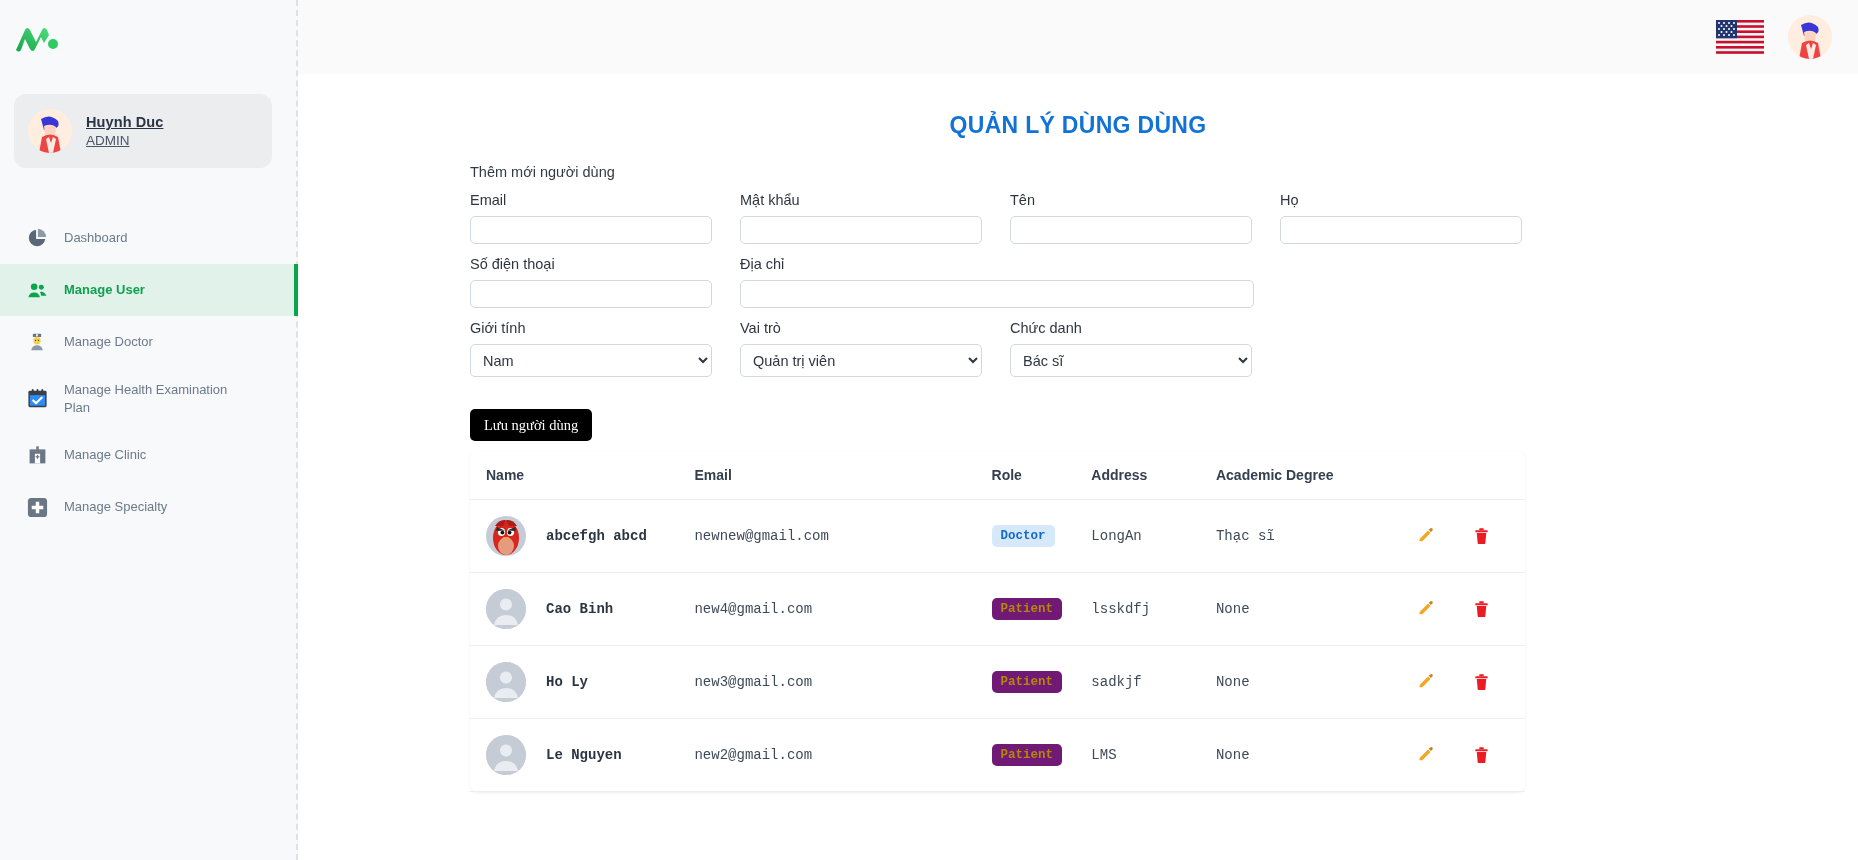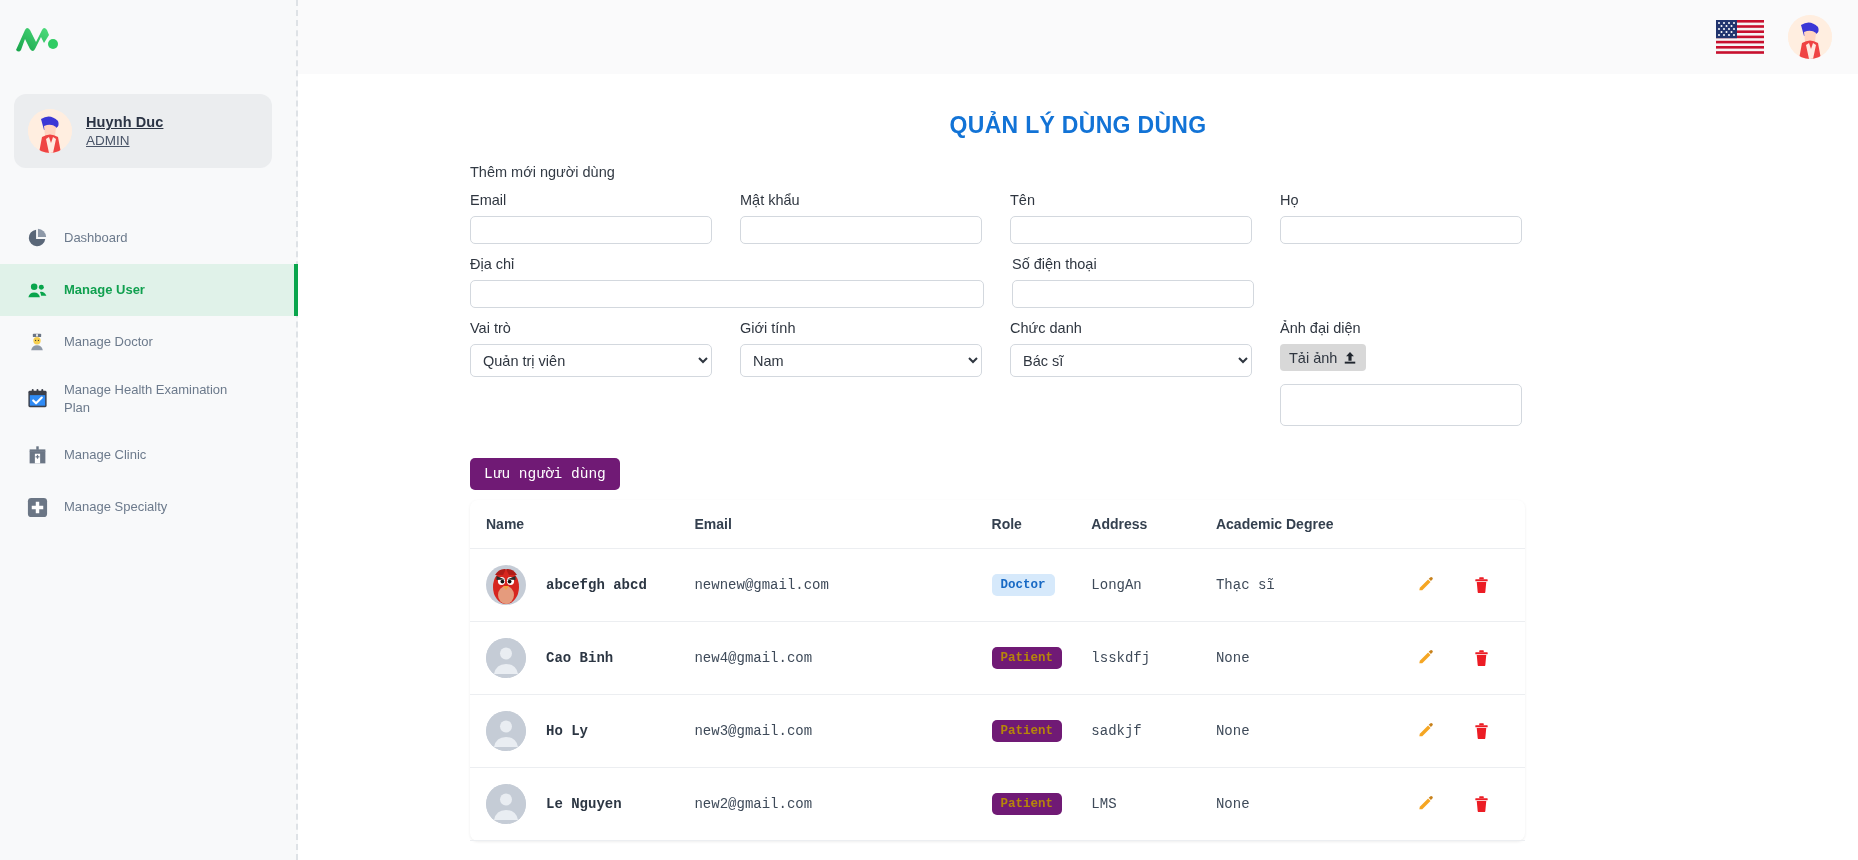--- a/index.html
+++ b/index.html
@@ -120,24 +120,24 @@
     font-family: "Liberation Sans", sans-serif;
     width: fit-content;
   }
   .img-preview {
     width: 242px; height: 42px; border: 1px solid #d3d8de;
     border-radius: 5px; background: #fff; margin-top: 13px;
   }
 
   .save-btn {
     margin-top: 32px;
-    background: #701a75; color: #fff; border: none;
+    background: #000000; color: #fff; border: none;
     border-radius: 5px; height: 32px; padding: 0 14px;
     font-size: 14.5px; cursor: pointer;
-    font-family: Liberation Mono, monospace;
+    font-family: Liberation Serif, serif;
   }
 
   
   .table-card {
     margin-top: 10px;
     width: 1055px;
     background: #fff;
     border-radius: 8px;
     box-shadow: 0 1px 3px rgba(0,0,0,.07);
   }
@@ -363,60 +363,49 @@
             <input class="txt" type="text" placeholder="" style="">
           </div>
           <div class="fld w-col">
             <label class="fld-label">Họ</label>
             <input class="txt" type="text" placeholder="" style="">
           </div>
         </div>
 
         
         <div class="grid-row">
+          <div class="fld w-col">
+            <label class="fld-label">Số điện thoại</label>
+            <input class="txt" type="text" placeholder="" style="">
+          </div>
           <div class="fld w-col2">
             <label class="fld-label">Địa chỉ</label>
             <input class="txt" type="text" placeholder="" style="">
           </div>
-          <div class="fld w-col">
-            <label class="fld-label">Số điện thoại</label>
-            <input class="txt" type="text" placeholder="" style="">
-          </div>
         </div>
 
         
         <div class="grid-row">
+          <div class="fld w-col">
+            <label class="fld-label">Giới tính</label>
+            <select class="sel">
+              <option>Nam</option>
+            </select>
+          </div>
           <div class="fld w-col">
             <label class="fld-label">Vai trò</label>
             <select class="sel">
               <option>Quản trị viên</option>
             </select>
           </div>
           <div class="fld w-col">
-            <label class="fld-label">Giới tính</label>
-            <select class="sel">
-              <option>Nam</option>
-            </select>
-          </div>
-          <div class="fld w-col">
             <label class="fld-label">Chức danh</label>
             <select class="sel">
               <option>Bác sĩ</option>
             </select>
-          </div>
-          <div class="fld w-col">
-            <label class="fld-label">Ảnh đại diện</label>
-            <button class="upload-btn">
-              <span>Tải ảnh</span>
-              <svg viewBox="0 0 16 16" width="14" height="14">
-                <path d="M8 1 L12.5 6 H9.8 V11 H6.2 V6 H3.5 Z" fill="#20262e"></path>
-                <rect x="2" y="12.2" width="12" height="2.2" fill="#20262e"></rect>
-              </svg>
-            </button>
-            <div class="img-preview"></div>
           </div>
         </div>
 
         <button class="save-btn">Lưu người dùng</button>
 
         
         <div class="table-card">
           <table>
             <thead>
               <tr>

